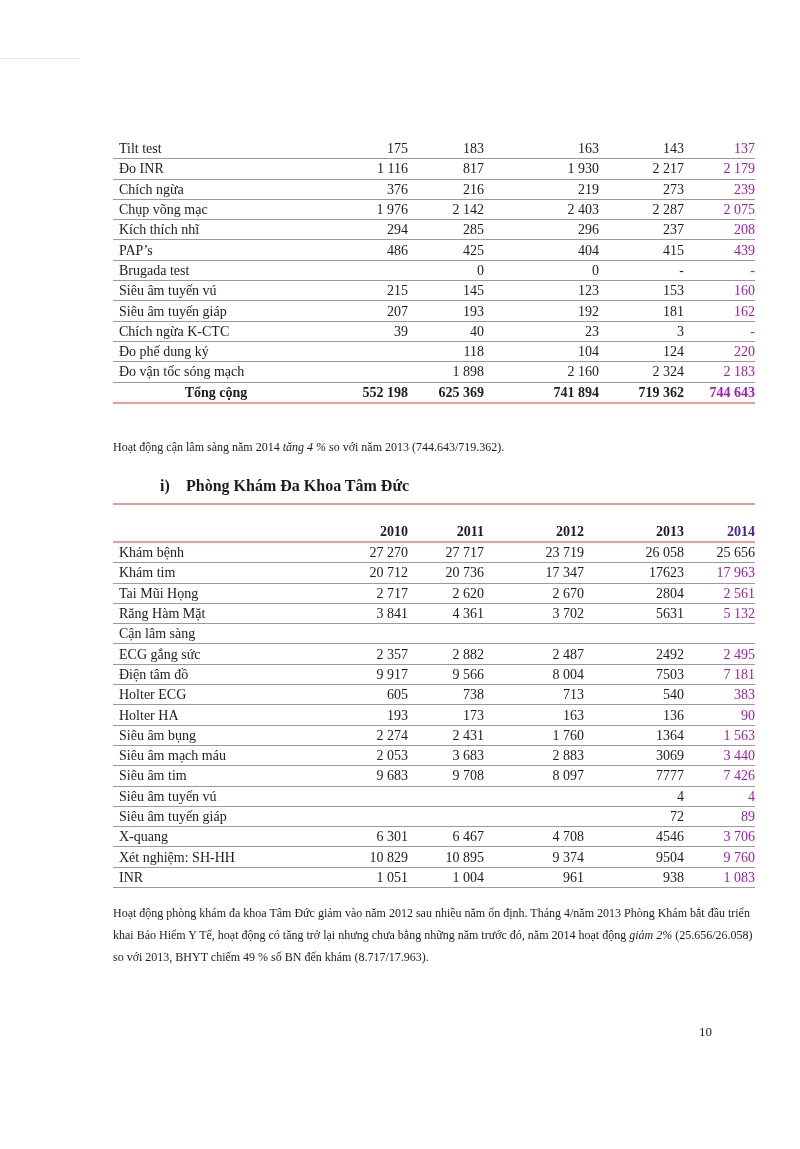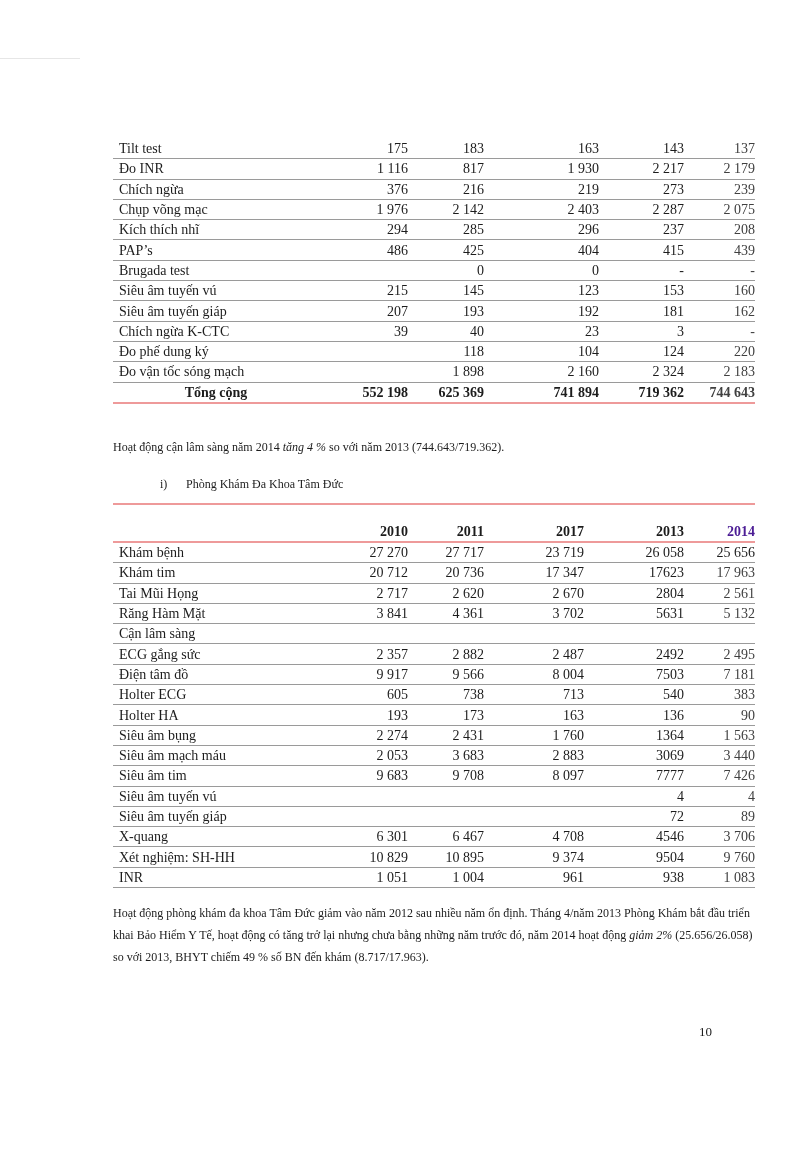--- a/index.html
+++ b/index.html
@@ -8,40 +8,40 @@
     font-family: "Liberation Serif", "DejaVu Serif", serif;
     color: #1c1c1c;
   }
   .page { position: absolute; left: 0; top: 0; width: 800px; height: 1149px; border-radius: 28px; }
   .scan-edge { position: absolute; left: 0; top: 58px; width: 80px; height: 1px; background: #e6e6e6; }
 
   table.data { border-collapse: collapse; position: absolute; font-size: 14px; }
   table.data td { padding: 0; height: 19.3px; line-height: 19px; border-bottom: 1px solid #9a9a9a; white-space: nowrap; }
   table.data td.label { text-align: left; padding-left: 6px; }
   table.data td.num { text-align: right; }
-  table.data td.red { color: #404040; }
+  table.data td.red { color: #a21caf; }
   table.data tr.total td { font-weight: bold; border-bottom: 2px solid #ee9a9a; }
   table.data tr.total td.label { text-align: center; }
 
   #t1 { left: 113px; top: 139px; width: 642px; }
   #t1 col.c0 { width: 200px; } #t1 col.c1 { width: 95px; } #t1 col.c2 { width: 76px; }
   #t1 col.c3 { width: 115px; } #t1 col.c4 { width: 85px; } #t1 col.c5 { width: 71px; }
 
   #t2 { left: 113px; top: 521px; width: 642px; }
   #t2 col.c0 { width: 200px; } #t2 col.c1 { width: 95px; } #t2 col.c2 { width: 76px; }
   #t2 col.c3 { width: 100px; } #t2 col.c4 { width: 100px; } #t2 col.c5 { width: 71px; }
   #t2 tr.head td { font-weight: bold; border-bottom: 2px solid #ee9a9a; height: 20px; }
   #t2 tr.head td.red { color: #4c1d95; }
 
   .para { position: absolute; left: 113px; font-size: 12px; line-height: 22px; width: 640px; }
   .para i { font-style: italic; }
   #p1 { top: 424px; }
   #p2 { top: 890px; text-align: left; }
 
-  .section-title { position: absolute; left: 160px; top: 477px; font-size: 12px; font-weight: normal; }
+  .section-title { position: absolute; left: 160px; top: 477px; font-size: 16px; font-weight: bold; }
   .section-title .num { display: inline-block; width: 26px; }
   .section-rule { position: absolute; left: 113px; top: 503px; width: 642px; height: 2px; background: #ee9a9a; }
 
   .page-number { position: absolute; left: 699px; top: 1024px; font-size: 13px; text-align: center; }
 </style>
 </head>
 <body>
 
 <div class="page">
   <div class="scan-edge"></div>
@@ -175,21 +175,21 @@
         <col class="c2">
         <col class="c3">
         <col class="c4">
         <col class="c5">
       </colgroup>
     <tbody id="t2-body">
         <tr class="head">
           <td class="label"></td>
           <td class="num">2010</td>
           <td class="num">2011</td>
-          <td class="num">2017</td>
+          <td class="num">2012</td>
           <td class="num">2013</td>
           <td class="num red">2014</td>
         </tr>
         <tr>
           <td class="label">Khám bệnh</td>
           <td class="num">27 270</td>
           <td class="num">27 717</td>
           <td class="num">23 719</td>
           <td class="num">26 058</td>
           <td class="num">25 656</td>

